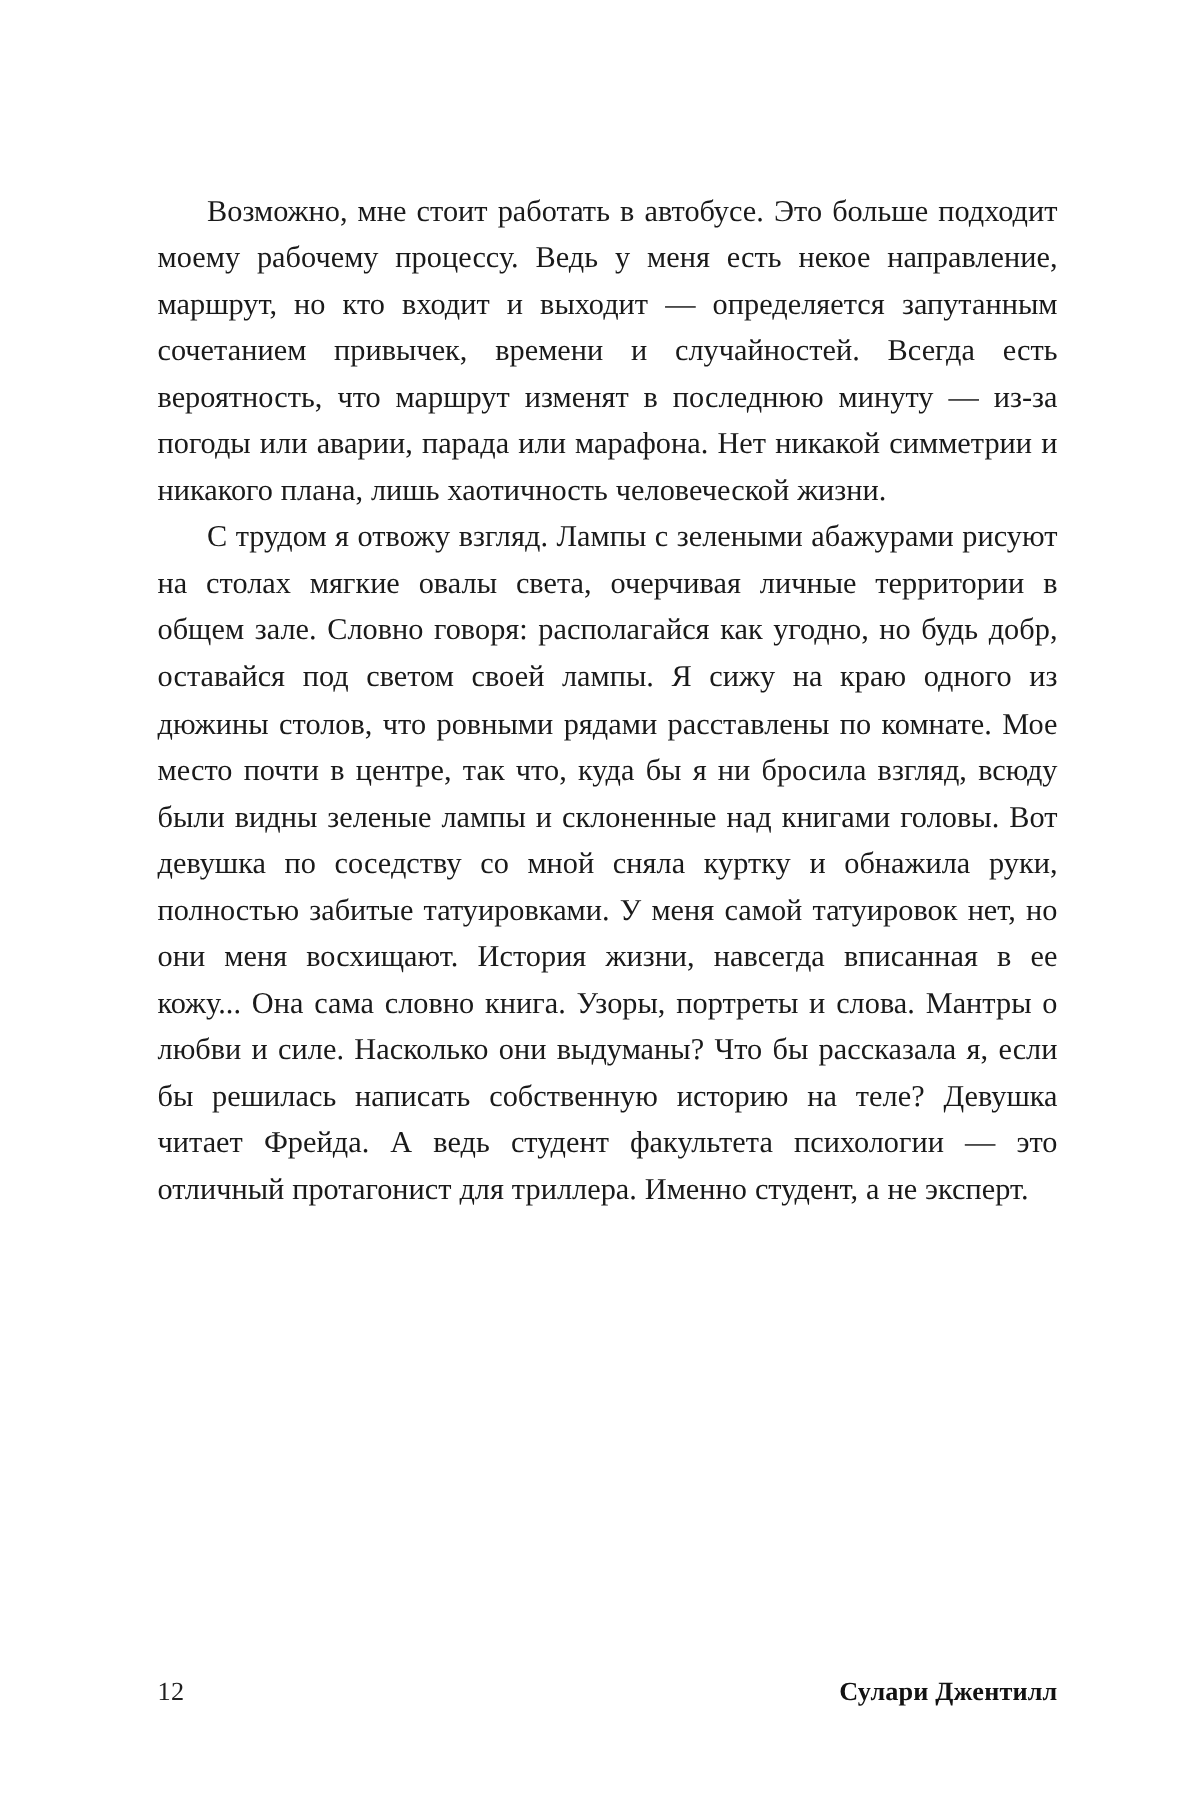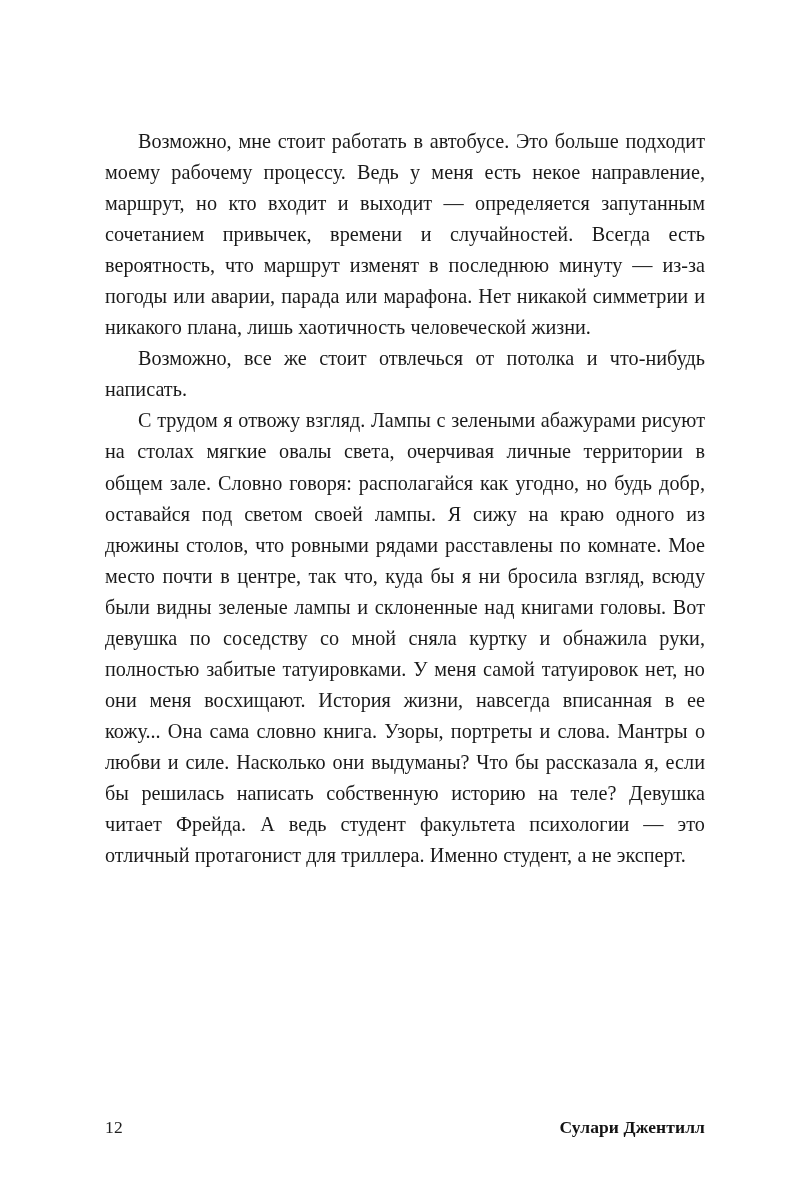--- a/index.html
+++ b/index.html
@@ -71,21 +71,20 @@
     margin-left: 43px;
   }
 </style>
 </head>
 <body>
 
 <div class="page">
 
   <div class="text-block">
     <p class="paragraph">Возможно, мне стоит работать в автобусе. Это больше подходит моему рабочему процессу. Ведь у меня есть некое направление, маршрут, но кто входит и выходит — определяется запутанным сочетанием привычек, времени и случайностей. Всегда есть вероятность, что маршрут изменят в последнюю минуту — из-за погоды или аварии, парада или марафона. Нет никакой симметрии и никакого плана, лишь хаотичность человеческой жизни.</p>
-    <p class="paragraph">Возможно, все же стоит отвлечься от потолка и что-нибудь написать.</p>
     <p class="paragraph">С трудом я отвожу взгляд. Лампы с зелеными абажурами рисуют на столах мягкие овалы света, очерчивая личные территории в общем зале. Словно говоря: располагайся как угодно, но будь добр, оставайся под светом своей лампы. Я сижу на краю одного из дюжины столов, что ровными рядами расставлены по комнате. Мое место почти в центре, так что, куда бы я ни бросила взгляд, всюду были видны зеленые лампы и склоненные над книгами головы. Вот девушка по соседству со мной сняла куртку и обнажила руки, полностью забитые татуировками. У меня самой татуировок нет, но они меня восхищают. История жизни, навсегда вписанная в ее кожу... Она сама словно книга. Узоры, портреты и слова. Мантры о любви и силе. Насколько они выдуманы? Что бы рассказала я, если бы решилась написать собственную историю на теле? Девушка читает Фрейда. А ведь студент факультета психологии — это отличный протагонист для триллера. Именно студент, а не эксперт.</p>
   </div>
 
   <div class="footer">
     <span class="folio">12</span>
     <span class="running-head">Сулари Джентилл</span>
   </div>
 
 </div>
 

